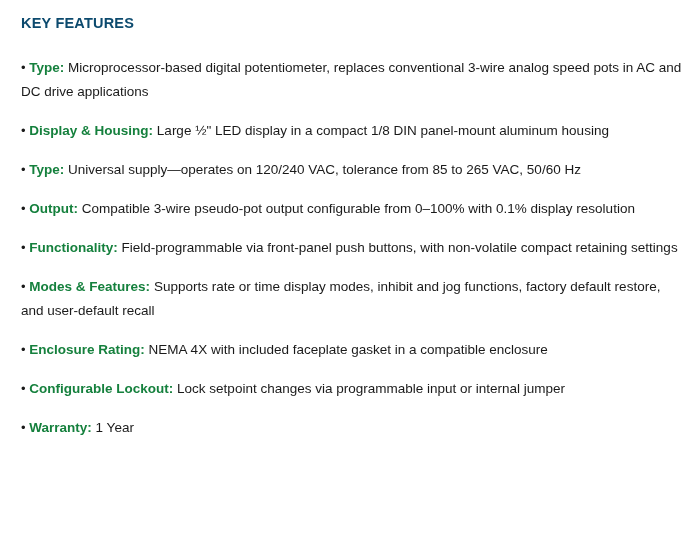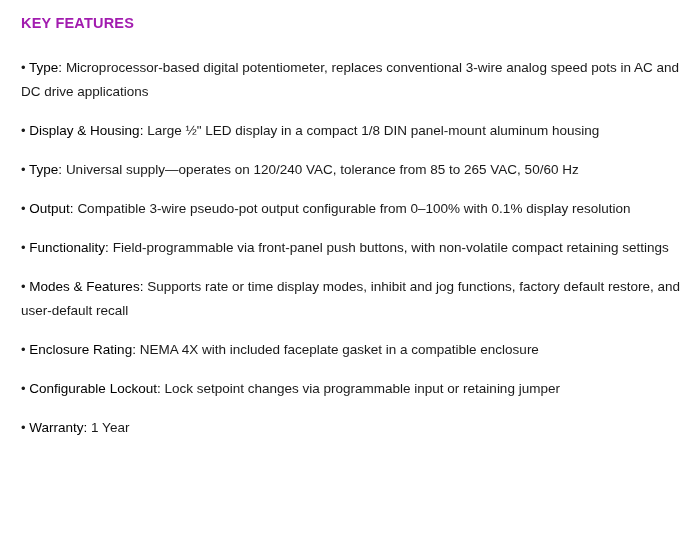--- a/index.html
+++ b/index.html
@@ -16,38 +16,38 @@
     -webkit-font-smoothing: antialiased;
   }
   .page {
     box-sizing: border-box;
     width: 699px;
     padding: 13px 15px 0 21px;
   }
   .section-title {
     font-size: 14.5px;
     font-weight: 700;
-    color: #a21caf;
+    color: #0c4a6e;
     line-height: 20px;
     letter-spacing: 0.2px;
     margin: 0 0 23px 0;
   }
   .feature {
     font-size: 13.5px;
     line-height: 24px;
     margin: 0 0 15px 0;
     max-width: 663px;
     color: #1a1a1a;
   }
   .feature .bullet {
     font-size: 13px;
   }
   .feature .label {
-    font-weight: 400;
-    color: #000000;
+    font-weight: 700;
+    color: #15803d;
   }
 </style>
 </head>
 <body>
 
 <div class="page">
 
   <h2 class="section-title">KEY FEATURES</h2>
 
   <p class="feature">
@@ -88,21 +88,21 @@
 
   <p class="feature">
     <span class="bullet">•</span>
     <span class="label">Enclosure Rating:</span>
     <span class="text">NEMA 4X with included faceplate gasket in a compatible enclosure</span>
   </p>
 
   <p class="feature">
     <span class="bullet">•</span>
     <span class="label">Configurable Lockout:</span>
-    <span class="text">Lock setpoint changes via programmable input or retaining jumper</span>
+    <span class="text">Lock setpoint changes via programmable input or internal jumper</span>
   </p>
 
 
   <p class="feature">
     <span class="bullet">•</span>
     <span class="label">Warranty:</span>
     <span class="text">1 Year</span>
   </p>
 
 </div>

